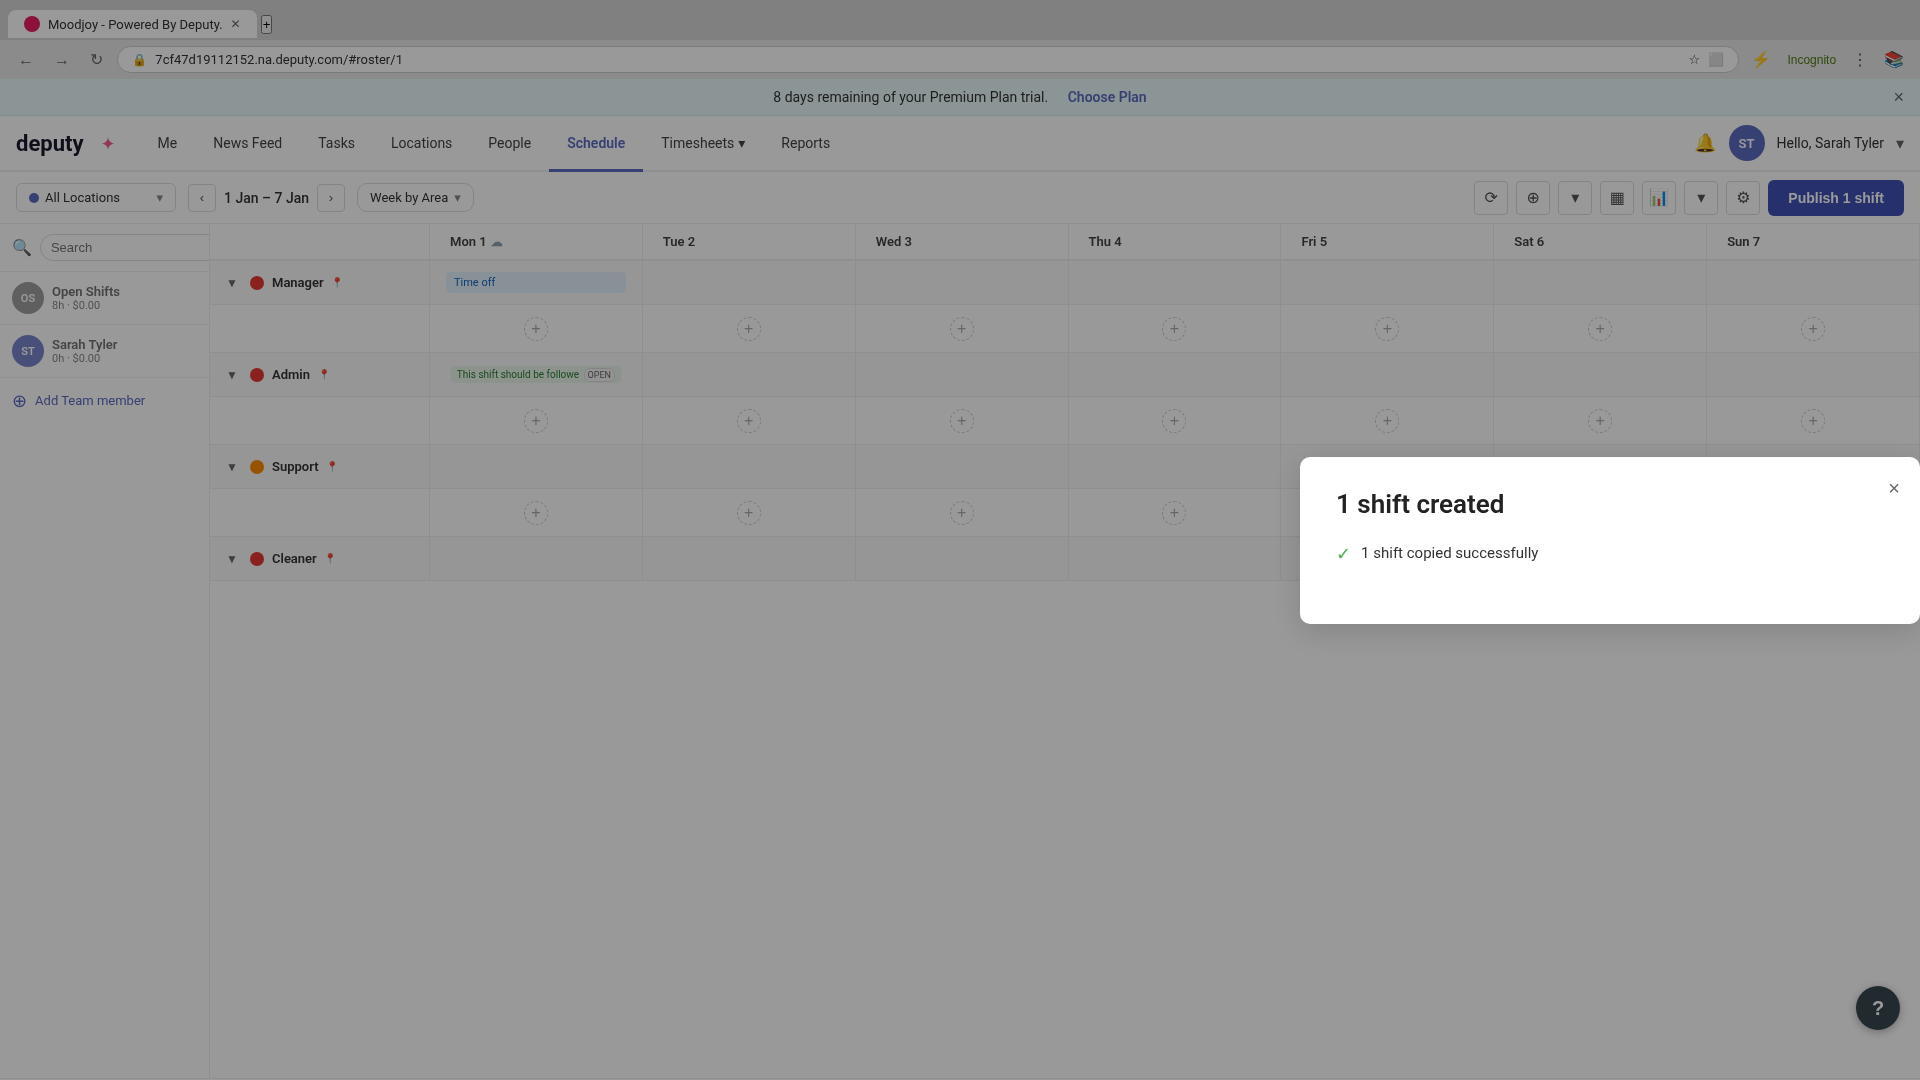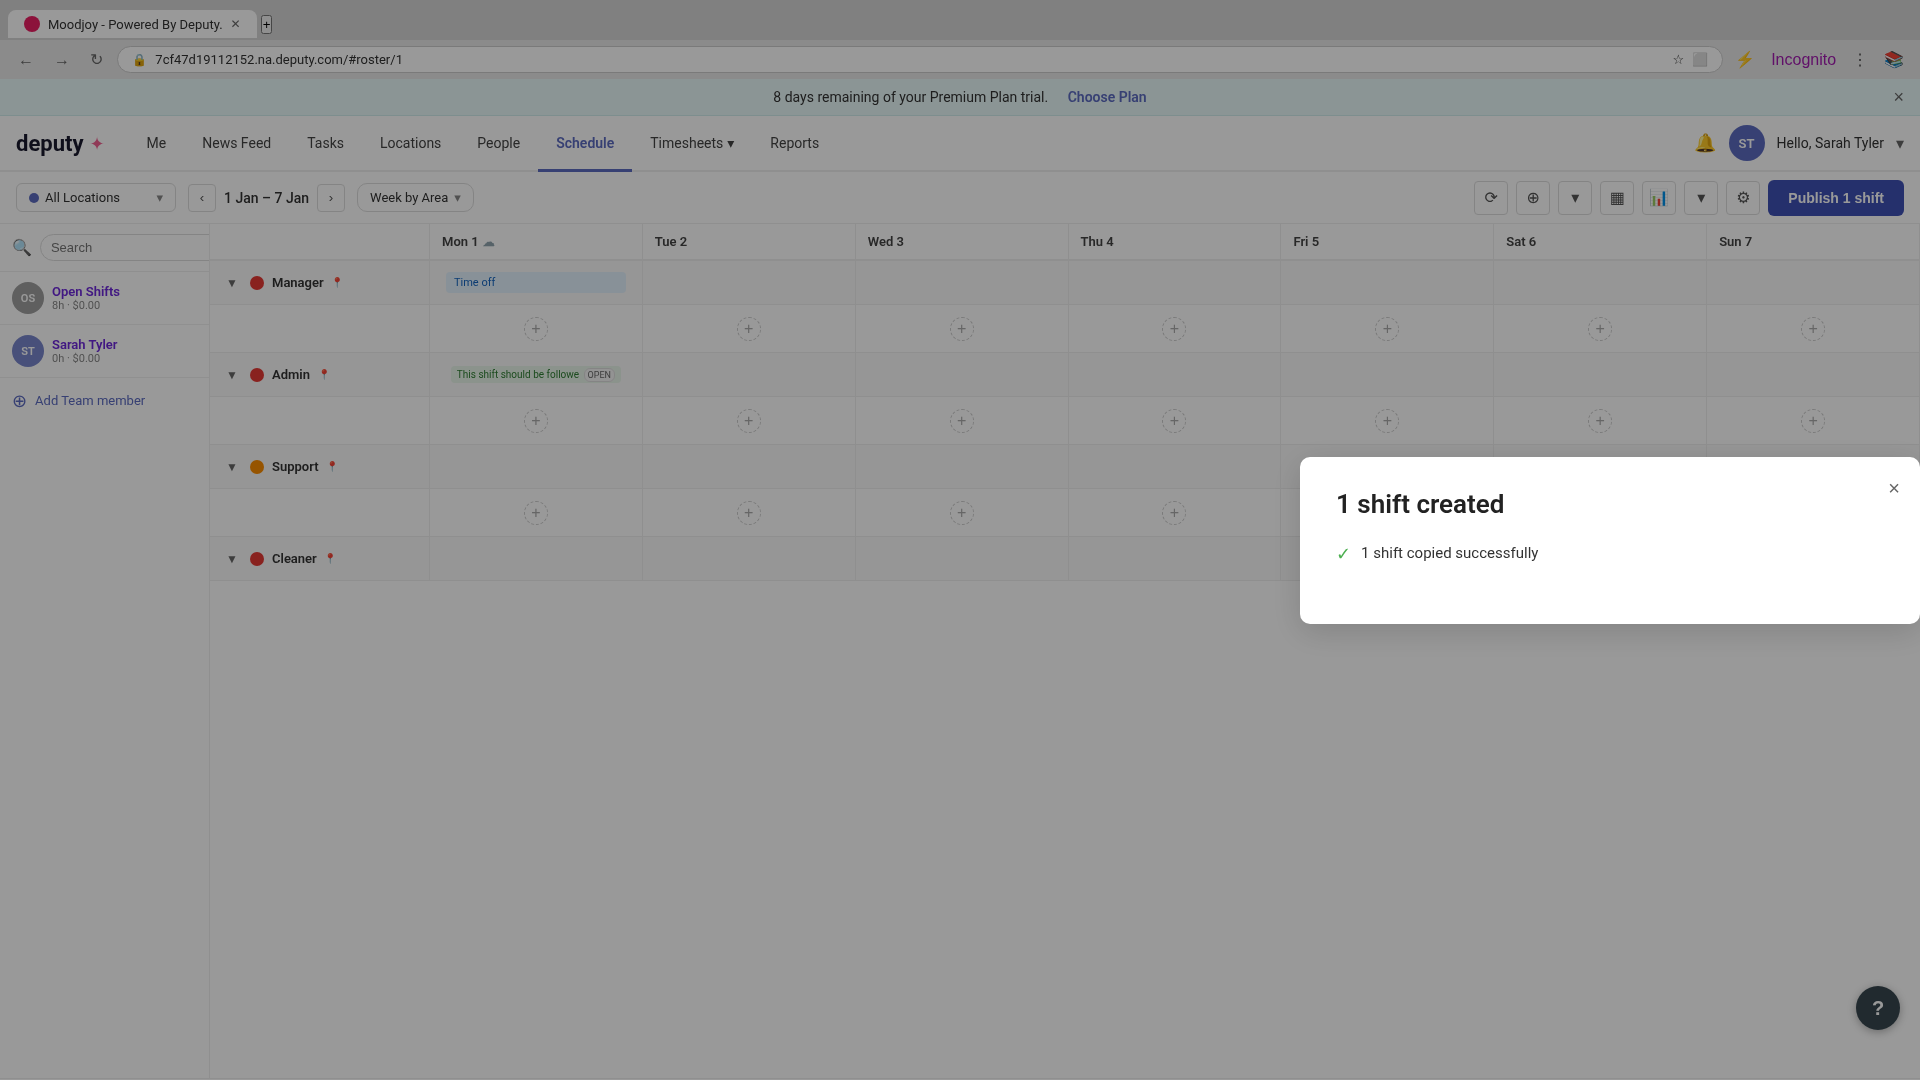--- a/index.html
+++ b/index.html
@@ -22,21 +22,21 @@
     
     .app-wrapper { background: #fff; }
 
     
     .trial-banner { background: #e8f8f8; text-align: center; padding: 10px; font-size: 14px; color: #333; position: relative; border-bottom: 1px solid #d0eded; }
     .trial-banner a { color: #5c6bc0; font-weight: 600; text-decoration: none; margin-left: 16px; }
     .trial-banner-close { position: absolute; right: 16px; top: 50%; transform: translateY(-50%); background: none; border: none; font-size: 18px; color: #666; cursor: pointer; }
 
     
     .top-nav { display: flex; align-items: center; padding: 0 16px; height: 56px; border-bottom: 2px solid #eee; background: #fff; }
-    .logo { display: flex; align-items: center; gap: 6px; margin-right: 24px; }
+    .logo { display: flex; align-items: center; gap: 17px; margin-right: 24px; }
     .logo-text { font-size: 22px; font-weight: 700; color: #1a1a2e; }
     .logo-star { color: #f06292; font-size: 18px; }
     .nav-items { display: flex; align-items: center; gap: 0; flex: 1; }
     .nav-item { padding: 0 18px; height: 56px; display: flex; align-items: center; font-size: 14px; color: #444; cursor: pointer; border-bottom: 3px solid transparent; margin-bottom: -2px; }
     .nav-item.active { color: #5c6bc0; border-bottom: 3px solid #5c6bc0; font-weight: 600; }
     .nav-item.has-arrow { gap: 4px; }
     .nav-right { display: flex; align-items: center; gap: 12px; margin-left: auto; }
     .notif-btn { background: none; border: none; font-size: 18px; color: #555; cursor: pointer; }
     .avatar { width: 36px; height: 36px; border-radius: 50%; background: #5c6bc0; color: #fff; display: flex; align-items: center; justify-content: center; font-size: 13px; font-weight: 600; }
     .hello-text { font-size: 14px; color: #333; }
@@ -58,27 +58,27 @@
 
     
     .left-sidebar { width: 210px; border-right: 1px solid #eee; background: #fff; flex-shrink: 0; overflow-y: auto; }
     .search-box { padding: 10px 12px; border-bottom: 1px solid #eee; display: flex; align-items: center; gap: 8px; }
     .search-input { border: 1px solid #ddd; border-radius: 20px; padding: 5px 10px; font-size: 13px; flex: 1; outline: none; }
     .sidebar-person { padding: 10px 12px; border-bottom: 1px solid #f0f0f0; cursor: pointer; }
     .person-row { display: flex; align-items: center; gap: 8px; }
     .person-avatar { width: 32px; height: 32px; border-radius: 50%; background: #9e9e9e; color: #fff; display: flex; align-items: center; justify-content: center; font-size: 11px; font-weight: 600; flex-shrink: 0; }
     .person-avatar.open { background: #9e9e9e; }
     .person-avatar.st { background: #7986cb; }
-    .person-name { font-size: 13px; font-weight: 600; color: #6d28d9; }
+    .person-name { font-size: 13px; font-weight: 600; color: #737373; }
     .person-hours { font-size: 11px; color: #888; }
     .add-member { padding: 12px; display: flex; align-items: center; gap: 8px; cursor: pointer; color: #5c6bc0; font-size: 13px; }
 
     
     .schedule-grid { flex: 1; overflow: auto; position: relative; }
-    .grid-header { display: grid; grid-template-columns: 220px repeat(7, 1fr); border-bottom: 2px solid #eee; background: #fff; position: sticky; top: 0; z-index: 10; }
+    .grid-header { display: grid; grid-template-columns: 220px repeat(7, 1fr); border-bottom: 2px solid #eee; background: #fff; position: sticky; top: 0; z-index: 10; gap: 8px; }
     .grid-header-cell { padding: 10px 12px; font-size: 13px; font-weight: 600; color: #444; border-right: 1px solid #eee; display: flex; align-items: center; gap: 4px; }
     .grid-body { }
     .grid-row { display: grid; grid-template-columns: 220px repeat(7, 1fr); border-bottom: 1px solid #eee; min-height: 48px; }
     .grid-row.group-header { background: #fafafa; min-height: 44px; }
     .group-label-cell { padding: 10px 12px; display: flex; align-items: center; gap: 8px; font-size: 13px; font-weight: 600; color: #333; border-right: 1px solid #eee; }
     .group-dot { width: 14px; height: 14px; border-radius: 50%; flex-shrink: 0; }
     .group-dot.manager { background: #e53935; }
     .group-dot.admin { background: #e53935; }
     .group-dot.support { background: #fb8c00; }
     .group-dot.cleaner { background: #e53935; }
@@ -123,21 +123,21 @@
     <button class="nav-btn">→</button>
     <button class="nav-btn">↻</button>
     <div class="address-bar">
       <span class="address-lock">🔒</span>
       <span class="address-text">7cf47d19112152.na.deputy.com/#roster/1</span>
       <span>☆</span>
       <span>⬜</span>
     </div>
     <div class="nav-icons">
       <button class="nav-icon-btn">⚡</button>
-      <button class="nav-icon-btn" style="font-size:16px;color:#a21caf;">Incognito</button>
+      <button class="nav-icon-btn" style="font-size:12px;color:#4d7c0f;">Incognito</button>
       <button class="nav-icon-btn">⋮</button>
       <button class="nav-icon-btn">📚</button>
     </div>
   </div>
 </div>
 
 <div class="app-wrapper">
 
   <div class="trial-banner">
     <span>8 days remaining of your Premium Plan trial.</span>

